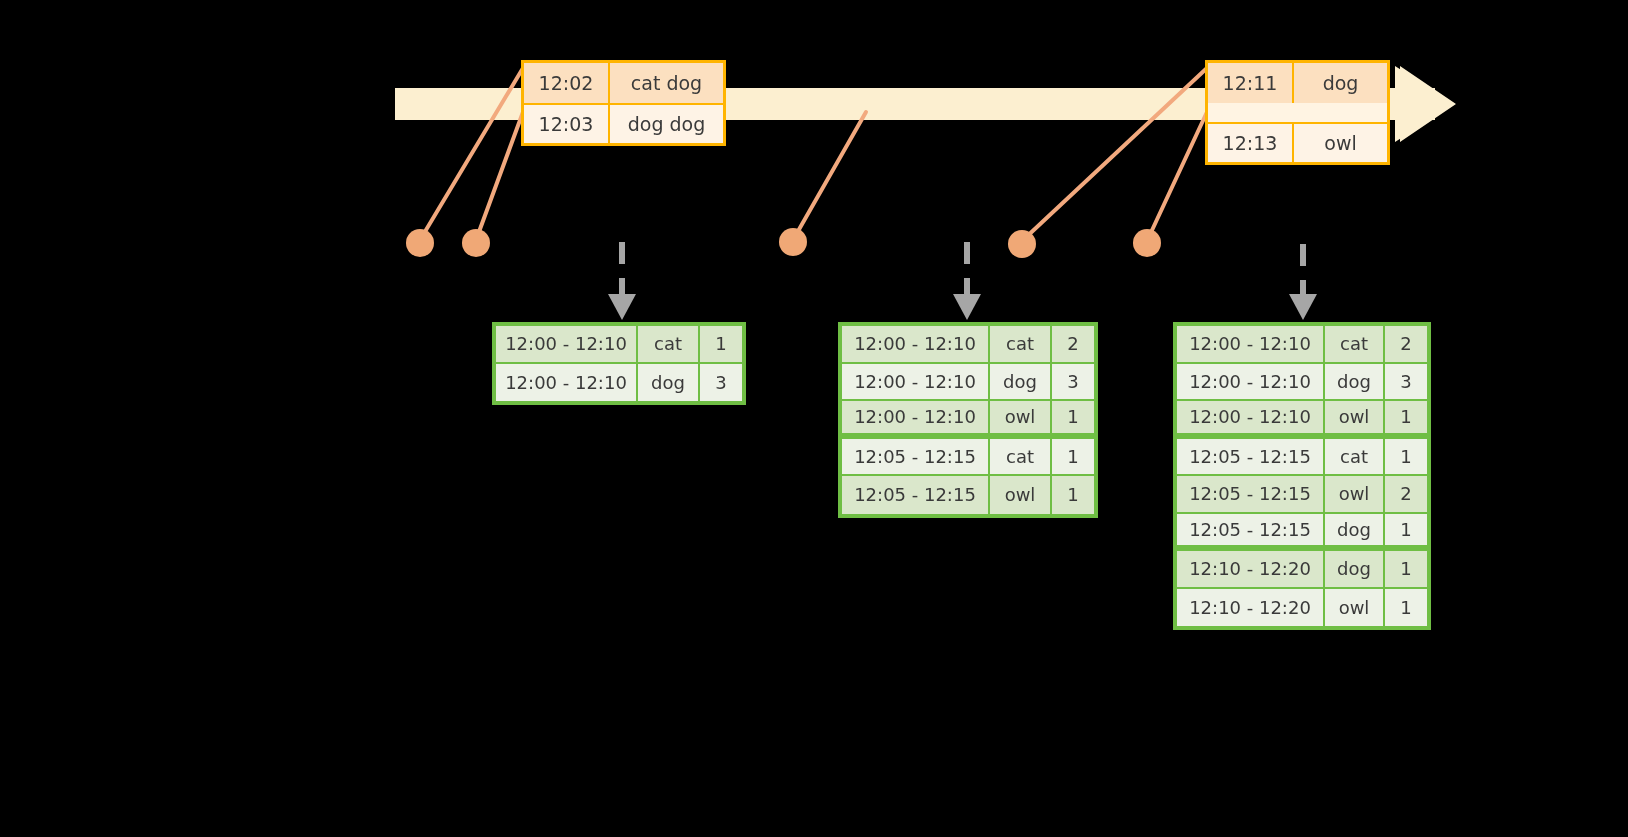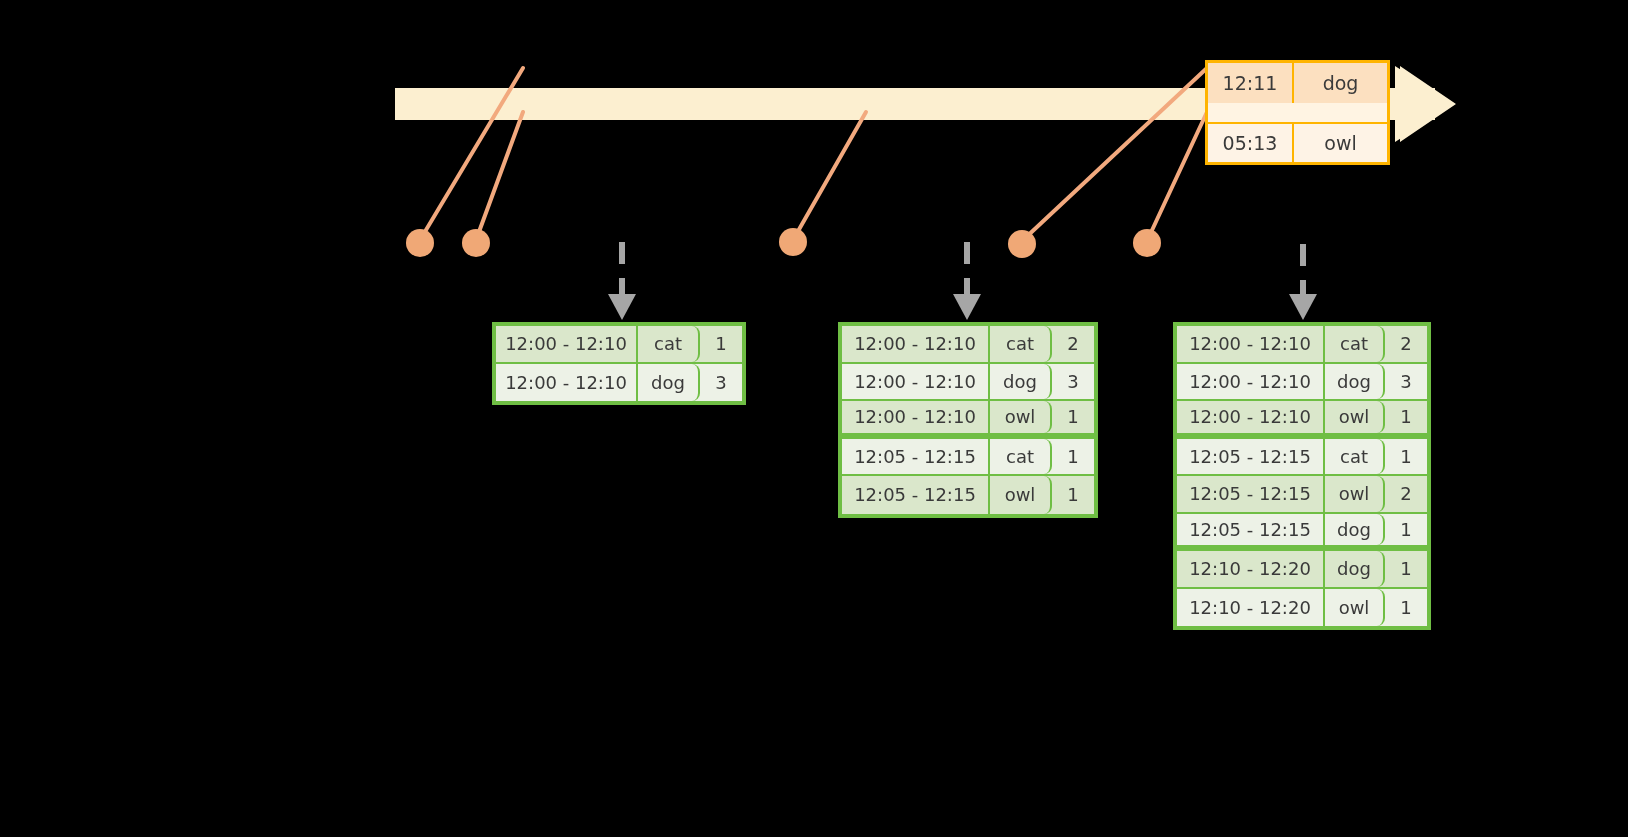--- a/index.html
+++ b/index.html
@@ -101,21 +101,20 @@
   }
   .res-key {
     width: 60px;
     box-sizing: border-box;
     border-right: 2px solid #6FBE44;
     display: flex;
     align-items: center;
     justify-content: center;
     font-size: 18px;
     color: #3a3a3a;
-    border-radius: 8px;
   }
   .res-cnt {
     width: 44px;
     box-sizing: border-box;
     display: flex;
     align-items: center;
     justify-content: center;
     font-size: 18px;
     color: #3a3a3a;
   }
@@ -167,29 +166,39 @@
         <line x1="967" y1="242" x2="967" y2="296" stroke-dasharray="22 14"></line>
         <polygon points="953,294 981,294 967,320" stroke="none"></polygon>
       </g>
       <g>
         <line x1="1303" y1="244" x2="1303" y2="296" stroke-dasharray="22 14"></line>
         <polygon points="1289,294 1317,294 1303,320" stroke="none"></polygon>
       </g>
     </g>
   </svg>
 
+  <div class="event-box" style="left:521px; top:60px; width:205px;">
+    <div class="event-row shade">
+      <div class="event-time">12:02</div>
+      <div class="event-val">cat dog</div>
+    </div>
+    <div class="event-row plain">
+      <div class="event-time">12:03</div>
+      <div class="event-val">dog dog</div>
+    </div>
+  </div>
 
 
   <div class="event-box" style="left:1205px; top:60px; width:185px;gap:19px;">
     <div class="event-row shade">
       <div class="event-time">12:11</div>
       <div class="event-val">dog</div>
     </div>
     <div class="event-row plain">
-      <div class="event-time">05:13</div>
+      <div class="event-time">12:13</div>
       <div class="event-val">owl</div>
     </div>
   </div>
 
   <div class="result-table t1" id="table-1" style="left:492px; top:322px;">
       <div class="res-row shade">
         <div class="res-win">12:00 - 12:10</div>
         <div class="res-key">cat</div>
         <div class="res-cnt">1</div>
       </div>

